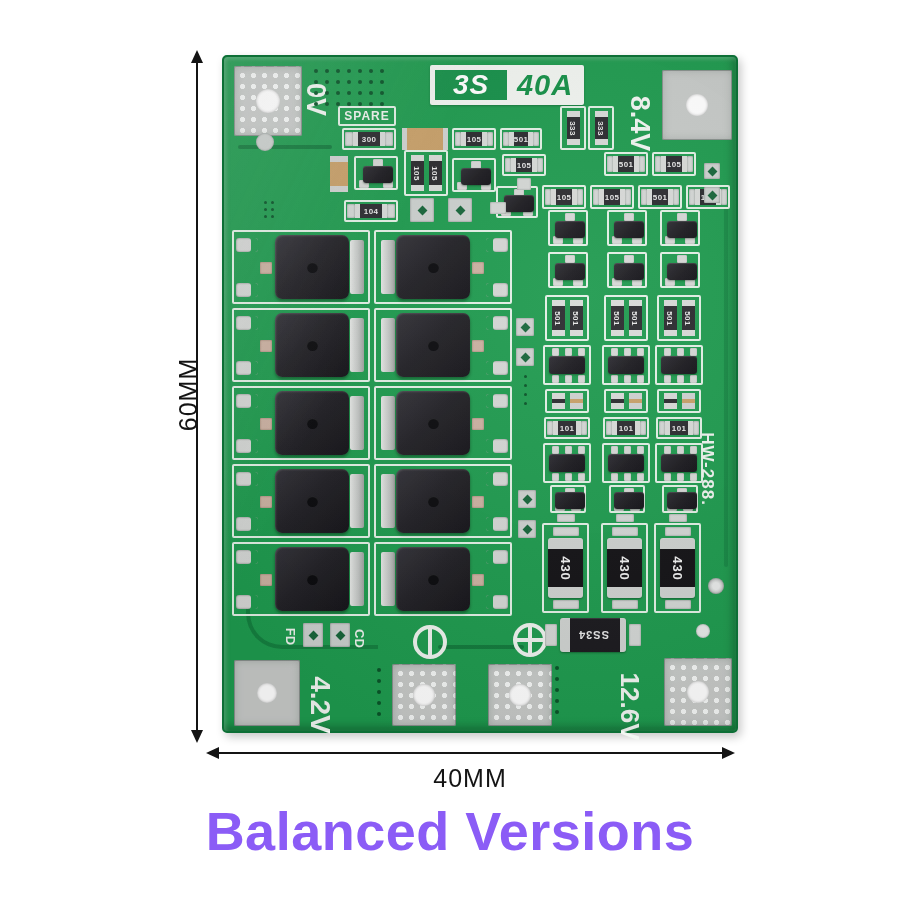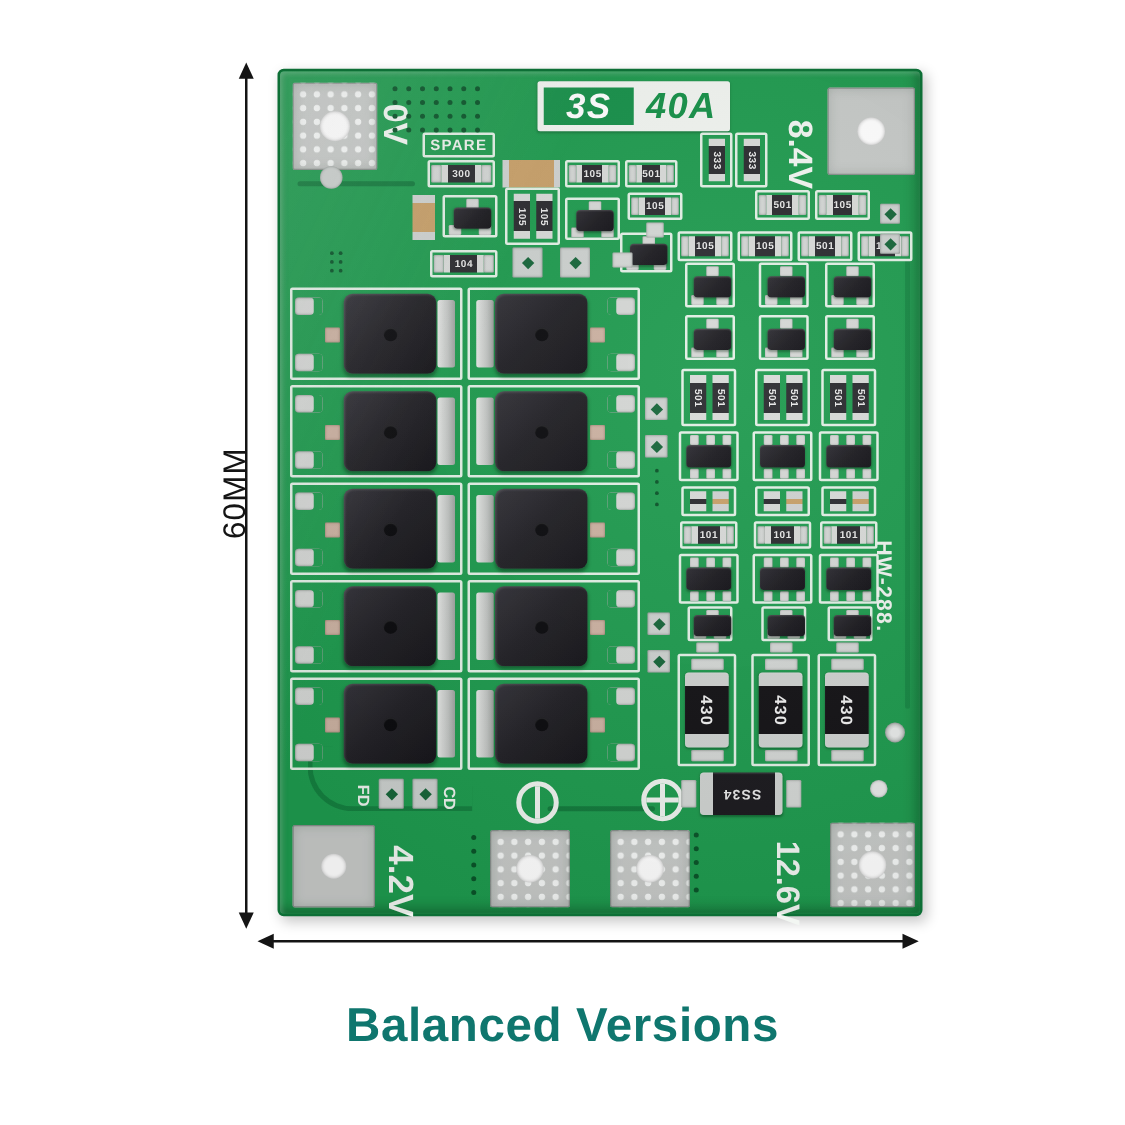--- a/index.html
+++ b/index.html
@@ -9,22 +9,22 @@
   .dim-line{position:absolute;background:#141414;}
   .arr{position:absolute;width:0;height:0;}
   .arr.up{border-left:6px solid transparent;border-right:6px solid transparent;border-bottom:13px solid #141414;}
   .arr.down{border-left:6px solid transparent;border-right:6px solid transparent;border-top:13px solid #141414;}
   .arr.left{border-top:6px solid transparent;border-bottom:6px solid transparent;border-right:13px solid #141414;}
   .arr.right{border-top:6px solid transparent;border-bottom:6px solid transparent;border-left:13px solid #141414;}
   .dim-label{position:absolute;color:#141414;font-size:25px;font-weight:400;letter-spacing:1px;}
   .dim-label.v{display:flex;align-items:center;justify-content:center;}
   .dim-label.v span{transform:rotate(-90deg);white-space:nowrap;}
   .dim-label.h{text-align:center;}
-  .caption{position:absolute;left:0;right:0;text-align:center;color:#0f766e;
-           font-size:38px;font-weight:700;letter-spacing:0.5px;}
+  .caption{position:absolute;left:0;right:0;text-align:center;color:#8b5cf6;
+           font-size:54px;font-weight:700;letter-spacing:0.5px;}
   
   #board{position:absolute;left:222px;top:55px;width:516px;height:678px;
          background:linear-gradient(150deg,#28a458 0%,#1f9b4f 45%,#1890466 100%),#1f9b4f;
          background-color:#1f9b4f;
          border:2px solid #0d6f36;border-radius:5px;box-sizing:border-box;
          box-shadow:inset 2px 2px 4px rgba(255,255,255,.22),inset -3px -4px 9px rgba(0,45,18,.38),3px 4px 10px rgba(0,0,0,.22);}
   #board .sheen{position:absolute;left:0;top:0;right:0;bottom:0;border-radius:4px;pointer-events:none;
          background:linear-gradient(115deg,rgba(255,255,255,.10),rgba(255,255,255,0) 32%),
                     radial-gradient(circle at 70% 35%,rgba(255,255,255,.06),rgba(0,0,0,.07) 85%);}
   .trace{position:absolute;background:rgba(9,96,47,.55);border-radius:2px;}
@@ -94,20 +94,21 @@
   <div class="dim-line" style="left:196px;top:60px;width:2px;height:672px;"></div>
   <div class="arr up" style="left:191px;top:50px;"></div>
   <div class="arr down" style="left:191px;top:730px;"></div>
   <div class="dim-label v" style="left:134px;top:352px;width:110px;height:84px;">
     <span>60MM</span>
   </div>
 
   <div class="dim-line" style="left:216px;top:752px;width:508px;height:2px;"></div>
   <div class="arr left" style="left:206px;top:747px;"></div>
   <div class="arr right" style="left:722px;top:747px;"></div>
+  <div class="dim-label h" style="left:213px;top:764px;width:514px;">40MM</div>
 
   <div class="caption" style="top:800px;">Balanced Versions</div>
 
   <div id="board">
 
     <div class="trace" style="left:14px;top:88px;width:94px;height:4px;"></div>
     <div class="traceL" style="left:22px;top:540px;width:128px;height:48px;"></div>
     <div class="trace" style="left:214px;top:588px;width:86px;height:4px;"></div>
     <div class="trace" style="left:500px;top:150px;width:4px;height:360px;opacity:.5;"></div>
 

